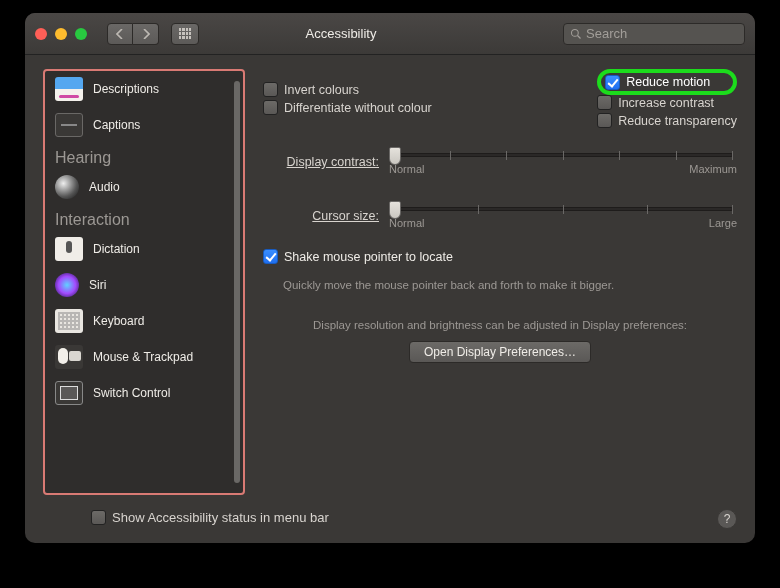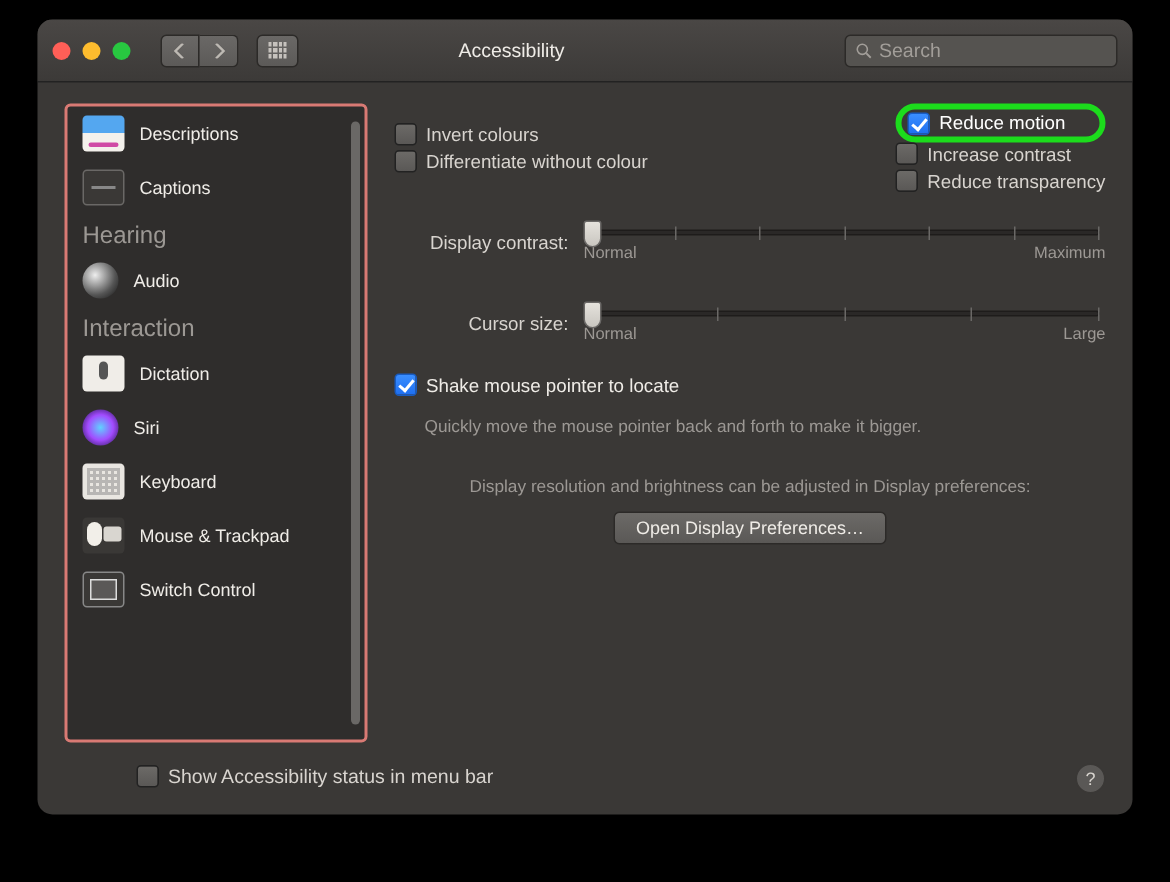--- a/index.html
+++ b/index.html
@@ -91,21 +91,21 @@
   .checkbox.checked::after{
     content:"";position:absolute;left:4px;top:1px;width:4px;height:8px;
     border:solid #fff;border-width:0 2px 2px 0;transform:rotate(40deg);
   }
   .highlight-pill{
     border:4px solid var(--highlight-green);border-radius:14px;padding:0 8px 0 2px;
     display:inline-flex;align-items:center;gap:6px;height:26px;
   }
   .highlight-pill .checkbox{margin-left:2px;}
   .slider-row{display:flex;align-items:center;gap:10px;margin-top:16px;}
-  .slider-label{width:116px;text-align:right;color:var(--text);}
+  .slider-label{width:116px;text-align:right;color:var(--text);text-decoration:underline;}
   .slider-wrap{flex:1;position:relative;height:30px;}
   .slider-track{
     position:absolute;left:4px;right:4px;top:6px;height:4px;border-radius:2px;
     background:#2a2827;border:1px solid #1e1c1b;
   }
   .slider-ticks{position:absolute;left:4px;right:4px;top:4px;height:8px;display:flex;justify-content:space-between;}
   .slider-ticks span{width:1px;height:9px;background:#6a6866;}
   .slider-thumb{
     position:absolute;top:0;width:12px;height:18px;left:0;
     background:linear-gradient(#e5e2dc,#c9c6c0);border:1px solid #6a6866;border-radius:2px 2px 6px 6px;

